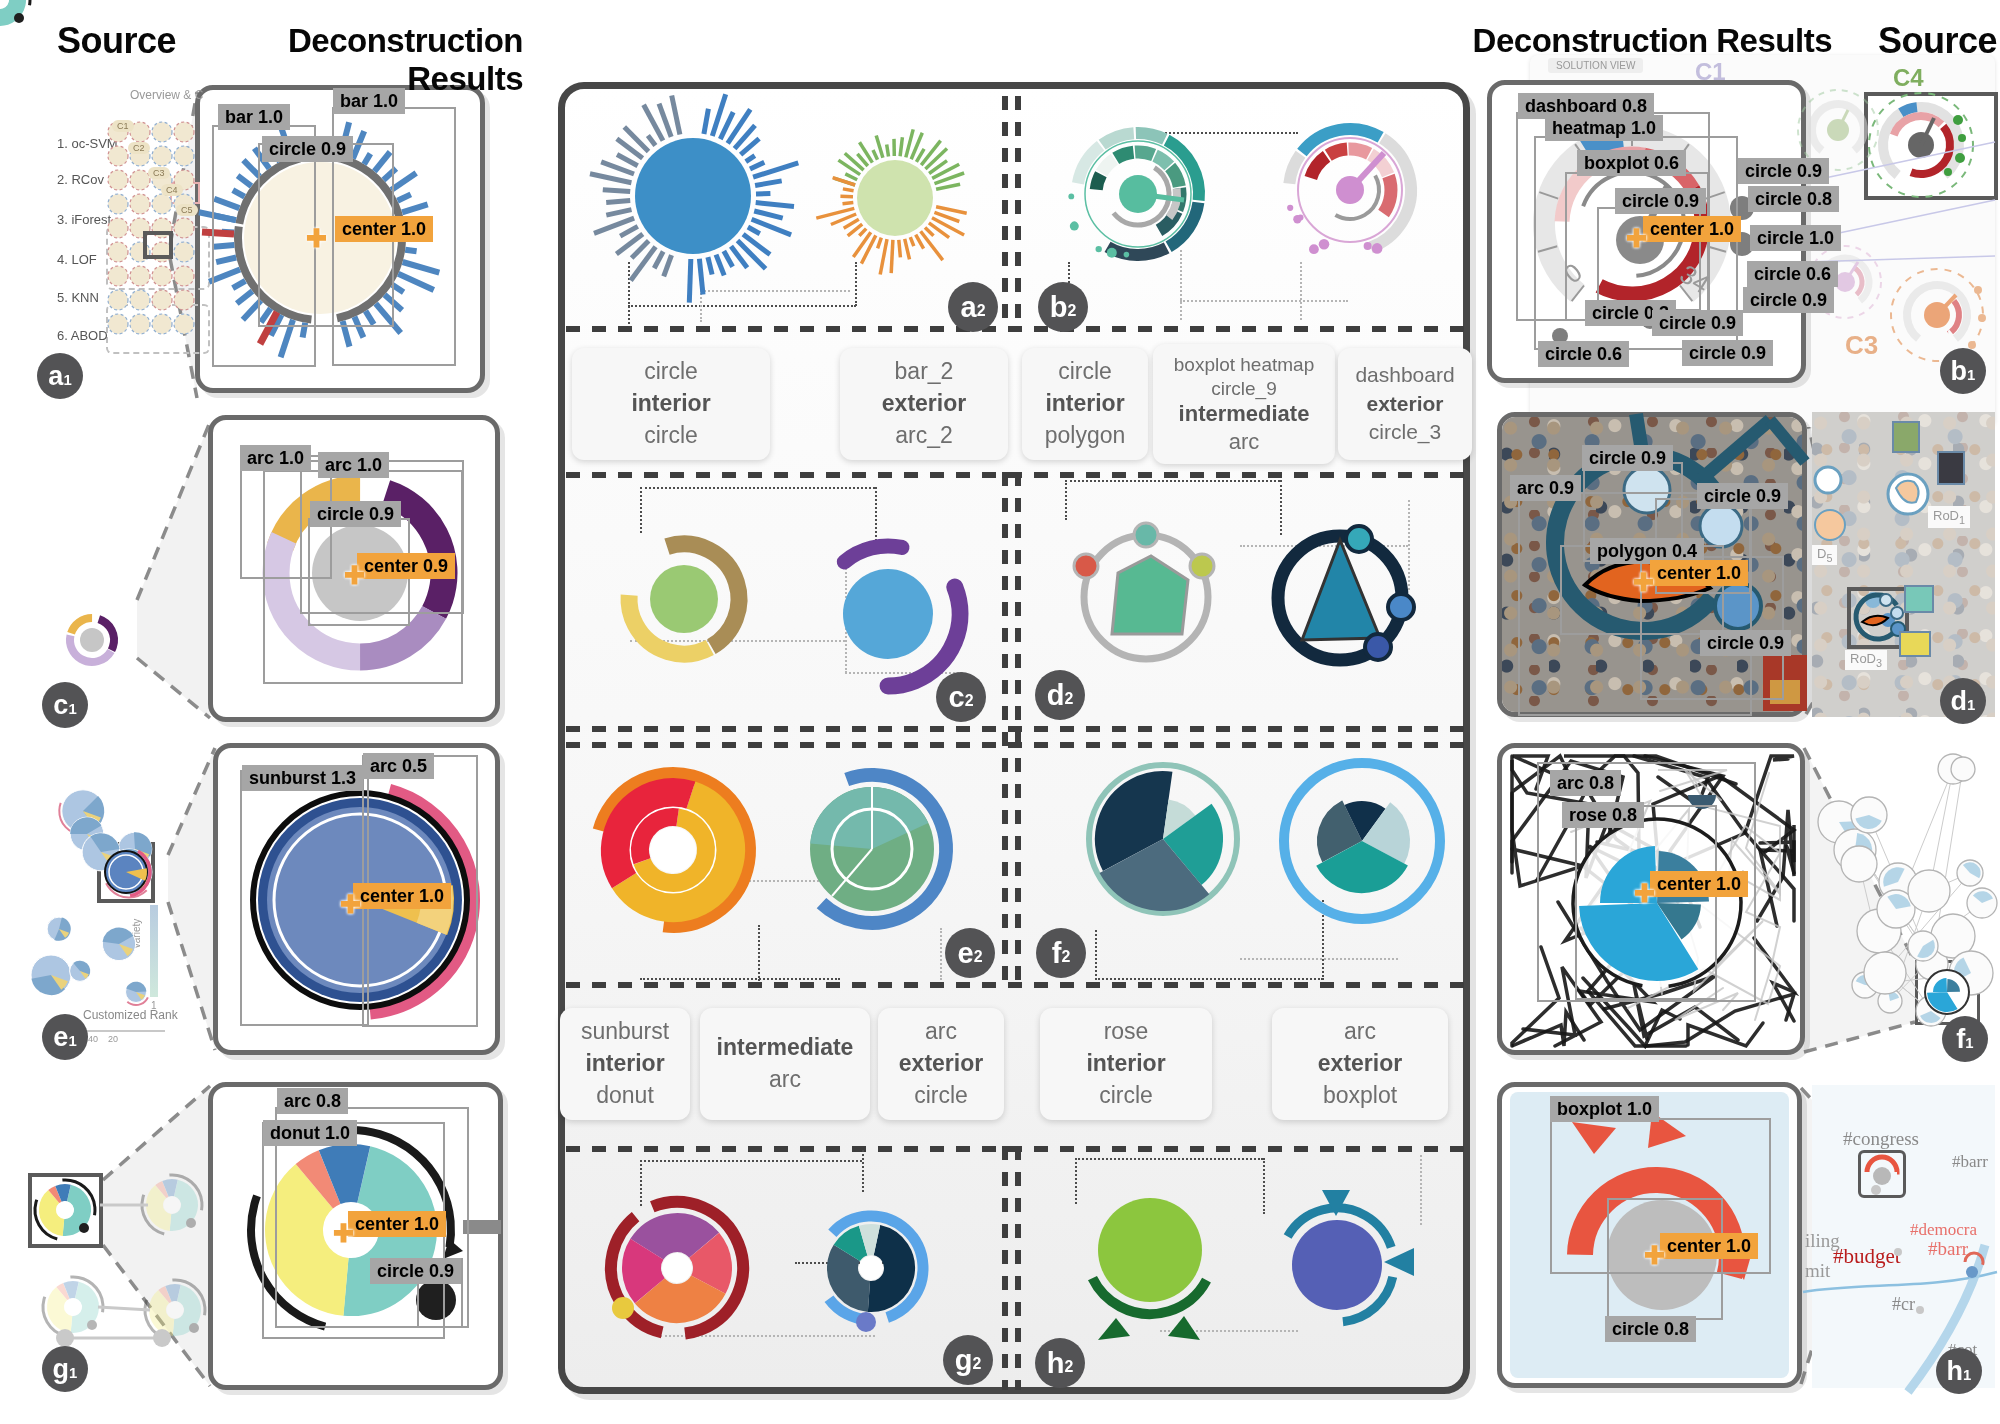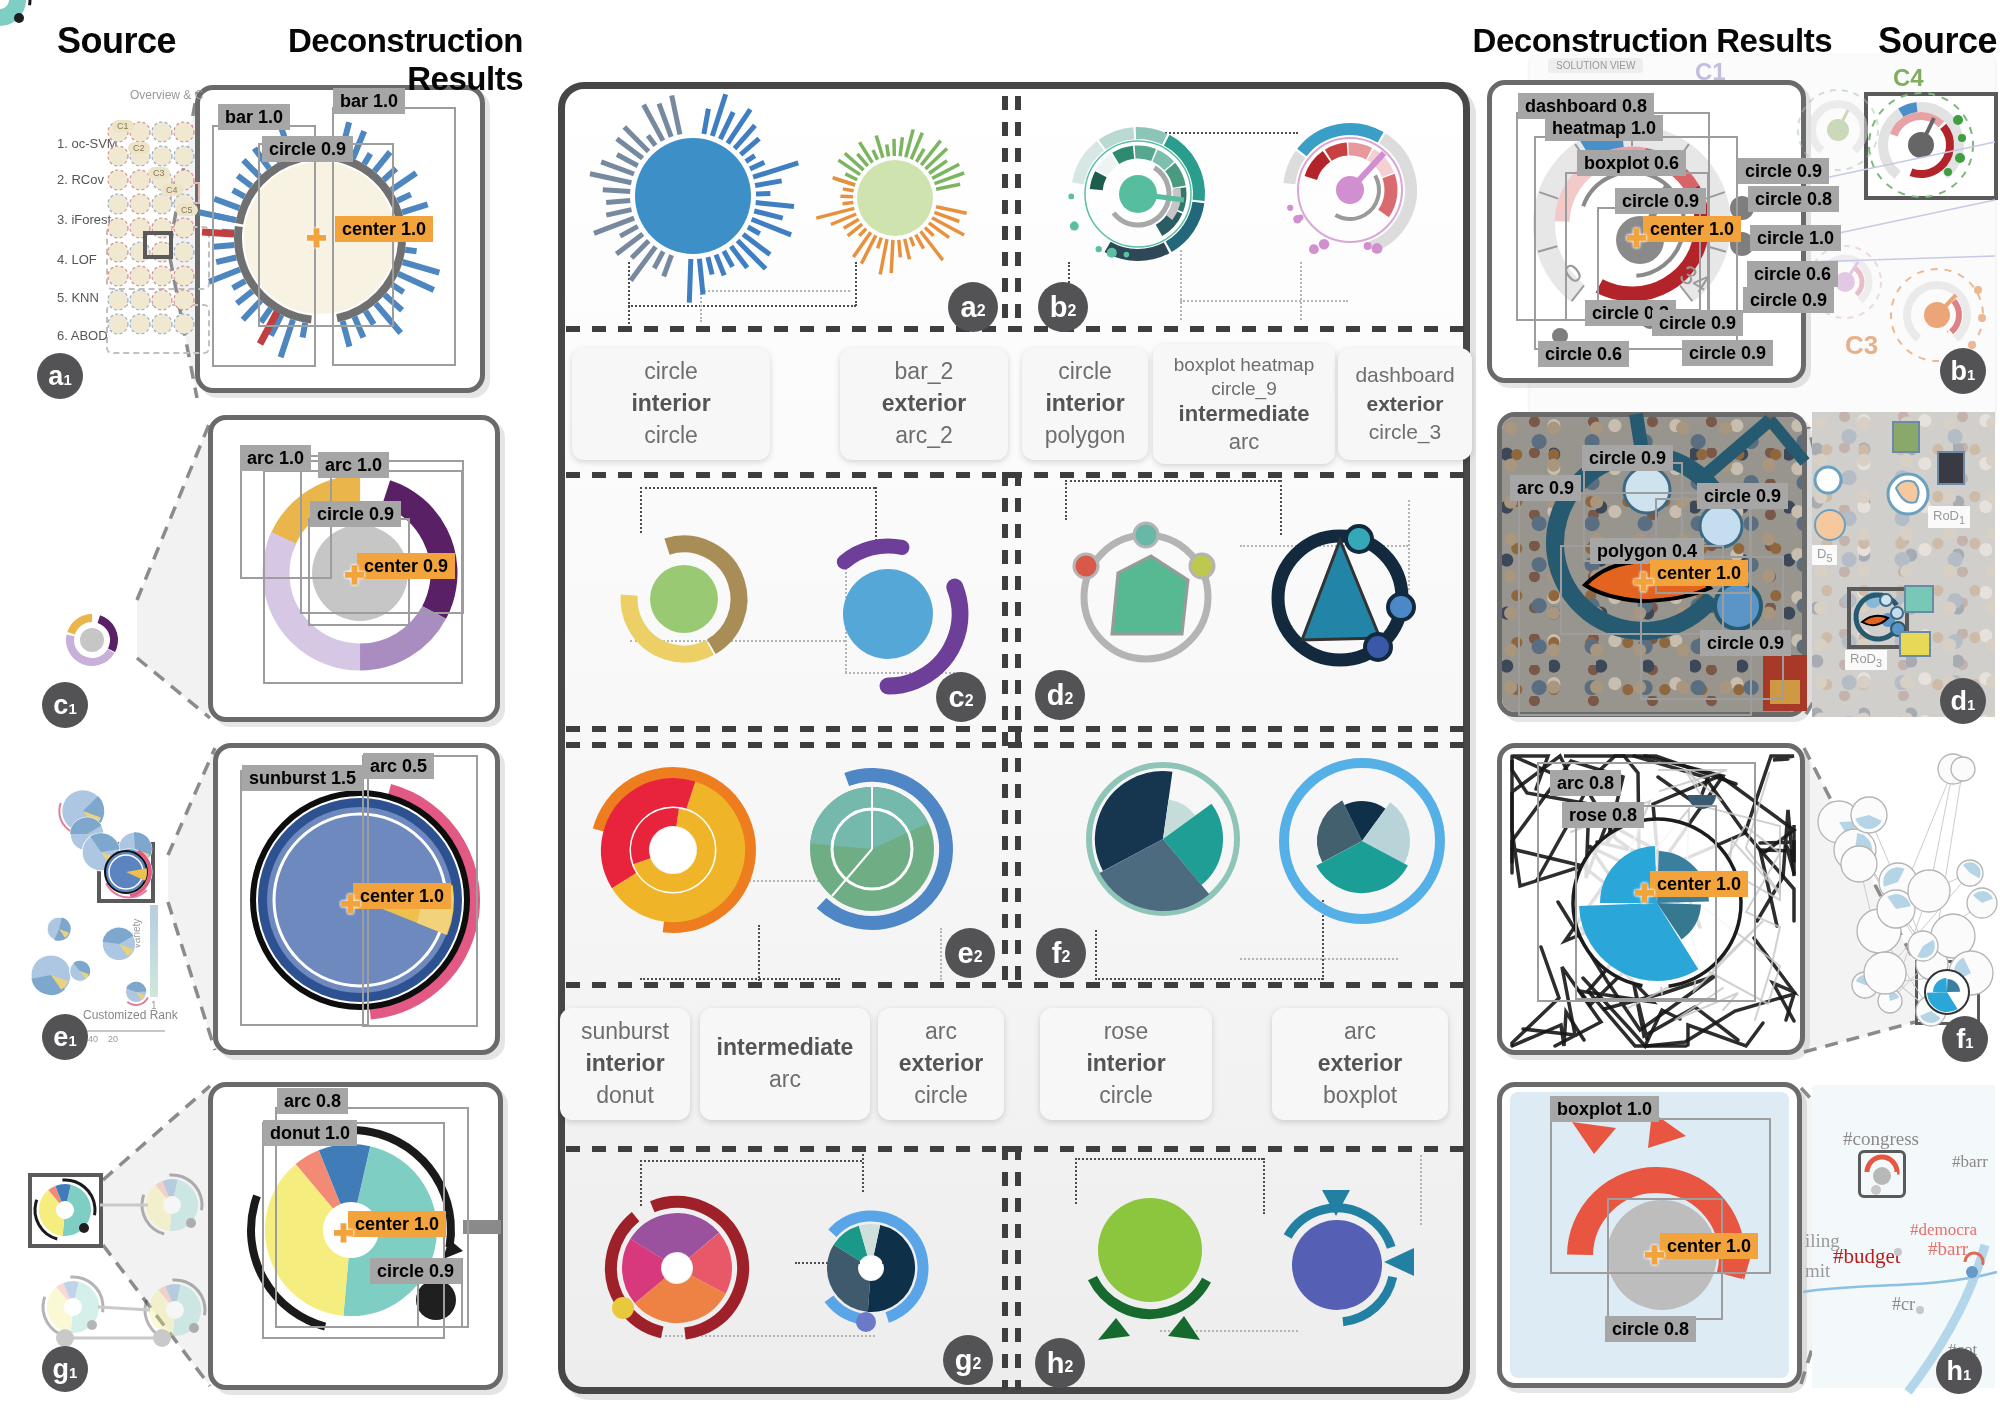--- a/index.html
+++ b/index.html
@@ -863,21 +863,21 @@
   <div class="chip" style="left:262px;top:136px;">circle 0.9</div>
   <div class="chip org" style="left:335px;top:216px;">center  1.0</div>
   <div class="plus" style="left:306px;top:224px;">✚</div>
 
   <div class="chip" style="left:240px;top:445px;">arc 1.0</div>
   <div class="chip" style="left:318px;top:452px;">arc 1.0</div>
   <div class="chip" style="left:310px;top:501px;">circle  0.9</div>
   <div class="chip org" style="left:357px;top:553px;">center  0.9</div>
   <div class="plus" style="left:344px;top:561px;">✚</div>
 
-  <div class="chip" style="left:242px;top:765px;">sunburst  1.5</div>
+  <div class="chip" style="left:242px;top:765px;">sunburst  1.3</div>
   <div class="chip" style="left:363px;top:753px;">arc  0.5</div>
   <div class="chip org" style="left:353px;top:883px;">center  1.0</div>
   <div class="plus" style="left:340px;top:890px;">✚</div>
 
   <div class="chip" style="left:277px;top:1088px;">arc  0.8</div>
   <div class="chip" style="left:263px;top:1120px;">donut  1.0</div>
   <div class="chip org" style="left:348px;top:1211px;">center  1.0</div>
   <div class="plus" style="left:333px;top:1219px;">✚</div>
   <div class="chip" style="left:370px;top:1258px;">circle  0.9</div>
 

